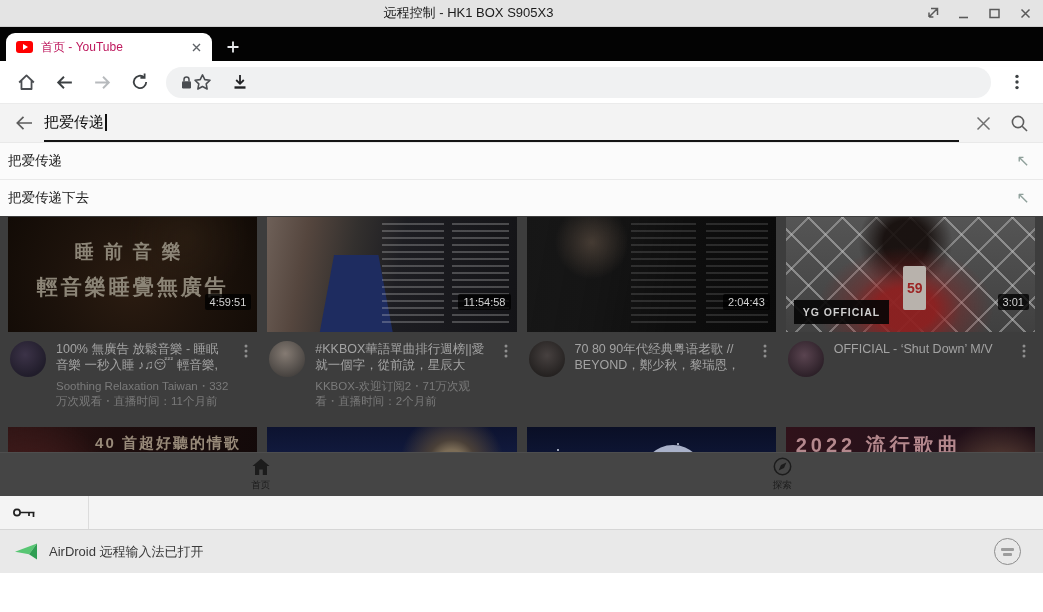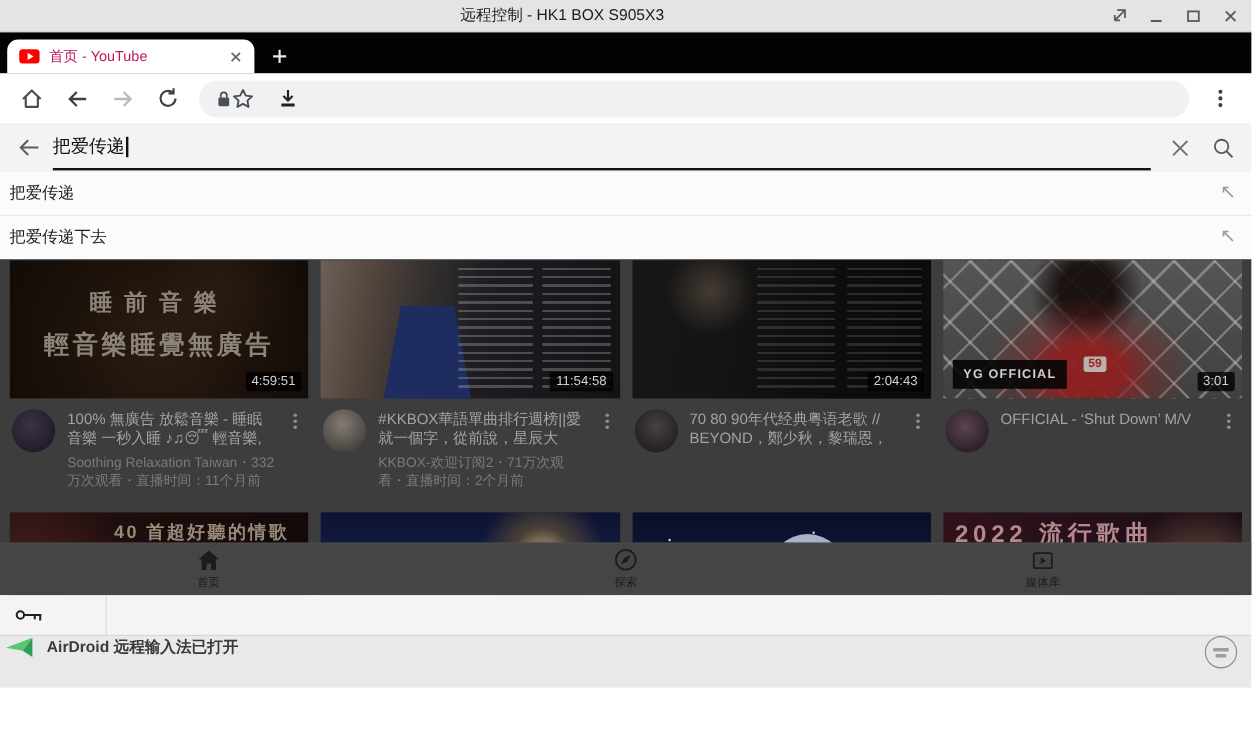--- a/index.html
+++ b/index.html
@@ -39,21 +39,21 @@
   .suggestion-row { height:37px; background:#fbfbfb; border-top:1px solid #e9e9e9; display:flex; align-items:center; padding:0 13px 0 8px; }
   .suggestion-text { flex:1; font-size:13.5px; color:#222; }
   .suggestion-arrow { font-size:16px; color:#8fa09b; line-height:1; }
 
   
   .content { height:280px; background:#3d3d3d; position:relative; overflow:hidden; }
   .video-grid { display:grid; grid-template-columns:repeat(4,1fr); column-gap:10px; padding:0 8px; }
   .grid-row2 { margin-top:10px; }
   .vcard { height:200px; overflow:hidden; }
   .thumb { height:115px; position:relative; overflow:hidden; background:#1c1c1c; margin-top:1px; }
-  .dur { position:absolute; right:6px; bottom:6px; background:rgba(0,0,0,.78); color:#d2d2d2; font-size:11px; padding:2px 5px; border-radius:2px; }
+  .dur { position:absolute; right:6px; bottom:22px; background:rgba(0,0,0,.78); color:#d2d2d2; font-size:11px; padding:2px 5px; border-radius:2px; }
   .meta { display:flex; gap:10px; padding:9px 2px 0 2px; }
   .avatar { width:36px; height:36px; border-radius:50%; flex:none; }
   .minfo { flex:1; min-width:0; }
   .vtitle { font-size:12.5px; line-height:16px; color:#a3a3a3; max-height:32px; overflow:hidden; margin-bottom:6px; }
   .vbyline { font-size:11.5px; line-height:15px; color:#7a7a7a; max-height:30px; overflow:hidden; }
   .vmenu { width:16px; flex:none; padding-top:2px; }
 
   
   .thumb-1 { background:radial-gradient(circle at 72% 18%, #47342042 0%, transparent 30%), radial-gradient(circle at 50% 60%, #2b1c11 0%, #1c120b 55%, #120b06 100%); }
   .t1-text { position:absolute; top:22px; left:0; right:0; text-align:center; color:#8c8577; font-weight:bold; }
@@ -65,21 +65,21 @@
   .t2-lines1 { left:46%; width:25%; }  .t2-lines2 { left:74%; width:23%; }
   .thumb-3 { background:radial-gradient(circle at 26% 22%, #453b33 0%, transparent 18%), linear-gradient(100deg,#26262644 0%, #19191977 30%, #0e0e0e 60%, #0a0a0a 100%), #111; }
   .t3-lines1 { left:42%; width:26%; opacity:.55; } .t3-lines2 { left:72%; width:25%; opacity:.55; }
   .thumb-4 { background:
       radial-gradient(ellipse at 48% 80%, rgba(142,32,32,.95) 0 16%, rgba(142,32,32,.35) 30%, transparent 48%),
       radial-gradient(circle at 48% 22%, rgba(20,12,10,.9) 0 14%, transparent 30%),
       repeating-linear-gradient(45deg, rgba(190,190,190,.55) 0 2px, transparent 2px 24px),
       repeating-linear-gradient(-45deg, rgba(175,175,175,.55) 0 2px, transparent 2px 24px),
       linear-gradient(#555,#404040); }
   .yg-badge { position:absolute; left:8px; bottom:8px; background:rgba(5,5,5,.9); color:#cfcfcf; font-size:10.5px; font-weight:bold; letter-spacing:1px; padding:6px 9px; }
-  .t4-num { position:absolute; left:47%; bottom:22px; background:#b8b2ac; color:#9c2424; font-size:10px; font-weight:bold; padding:1px 4px; border-radius:2px; }
+  .t4-num { position:absolute; left:47%; bottom:22px; background:#b8b2ac; color:#9c2424; font-size:14px; font-weight:bold; padding:14px 4px; border-radius:2px; }
   .thumb-5 { background:radial-gradient(circle at 10% 60%, #4d2020 0%, transparent 35%), linear-gradient(100deg,#2e1414 0%, #1d0d0d 40%, #120909 100%); }
   .t5-heading { position:absolute; top:7px; left:30%; right:4px; text-align:center; color:#988a79; font-size:15px; font-weight:bold; letter-spacing:2px; }
   .t5-lines1 { left:34%; width:30%; top:34px; opacity:.4; } .t5-lines2 { left:70%; width:27%; top:34px; opacity:.4; }
   .thumb-6 { background:radial-gradient(circle at 74% 32%, #7c6d57 0 7%, #4a4038 12%, transparent 26%), linear-gradient(180deg,#0d1330 0%, #15204a 45%, #131c3e 70%, #0c1126 100%); }
   .t6-real { position:absolute; left:8px; bottom:-10px; font-size:36px; font-weight:bold; letter-spacing:3px; color:rgba(88,118,196,.45); }
   .thumb-7 { background:linear-gradient(180deg,#0a0f26 0%, #121d45 55%, #1b2a58 100%); }
   .t7-moon { position:absolute; left:46%; top:18px; width:64px; height:64px; border-radius:50%; box-shadow:inset -13px 9px 0 0 #a9b1c9; }
   .t7-stars { position:absolute; left:30px; top:22px; width:2px; height:2px; border-radius:50%; background:#cfd6e6;
       box-shadow:40px 18px 0 #b9c2d8, 120px -6px 0 #cfd6e6, 160px 30px 0 #aeb8d2, 190px 8px 0 #cfd6e6, 70px 48px 0 #9aa6c4, 150px 60px 0 #cfd6e6, 12px 58px 0 #8f9cbc; }
   .thumb-8 { background:radial-gradient(circle at 86% 52%, #6d4b44 0 9%, #47302c 16%, transparent 30%), linear-gradient(95deg,#30121a 0%, #23101a 55%, #1a0c13 100%); }
@@ -94,21 +94,21 @@
   
   .bottom-nav { position:absolute; left:0; right:0; bottom:0; height:44px; background:#454545; border-top:1px solid rgba(255,255,255,.05); display:flex; justify-content:space-around; align-items:center; }
   .nav-item { display:flex; flex-direction:column; align-items:center; gap:3px; width:90px; }
   .nav-label { font-size:9.5px; color:#1c1c1c; }
 
   
   .keybar { height:34px; background:#f4f4f4; border-bottom:1px solid #d6d6d6; position:relative; display:flex; align-items:center; padding-left:12px; }
   .keybar-divider { position:absolute; left:88px; top:0; bottom:0; width:1px; background:#dcdcdc; }
 
   
-  .statusbar { height:43px; background:#e9e9e9; display:flex; padding:0 4px;font-weight:bold; }
+  .statusbar { height:43px; background:#e9e9e9; display:flex; align-items:center; padding:0 14px; }
   .status-text { font-size:13px; color:#3a3a3a; margin-left:11px; flex:1; }
   .round-badge { width:27px; height:27px; border:1px solid #8d8d8d; border-radius:50%; display:flex; flex-direction:column; align-items:center; justify-content:center; gap:2px; margin-right:8px; }
   .round-badge i { display:block; height:3px; background:#9d9d9d; border-radius:1px; }
   .rb1 { width:13px; } .rb2 { width:9px; }
 </style>
 </head>
 <body>
 
 <div class="titlebar">
   <span class="title">远程控制 - HK1 BOX S905X3</span>
@@ -370,27 +370,20 @@
         </svg>
       <span class="nav-label">首页</span>
     </div>
     <div class="nav-item">
       <svg width="19" height="19" viewBox="0 0 19 19">
           <circle cx="9.5" cy="9.5" r="8.2" stroke="#1c1c1c" stroke-width="1.5" fill="none"></circle>
           <path d="M13.4 5.6 L11 11 L5.6 13.4 L8 8 Z" fill="#1c1c1c"></path>
         </svg>
       <span class="nav-label">探索</span>
     </div>
-    <div class="nav-item">
-      <svg width="20" height="18" viewBox="0 0 20 18">
-          <rect x="2.5" y="3" width="15" height="12.5" rx="1.5" stroke="#1c1c1c" stroke-width="1.5" fill="none"></rect>
-          <path d="M8.3 6.3 L12.7 9.2 L8.3 12.1 Z" fill="#1c1c1c"></path>
-        </svg>
-      <span class="nav-label">媒体库</span>
-    </div>
   </nav>
 </div>
 
 <div class="keybar">
   <span>
     <svg width="25" height="15" viewBox="0 0 25 15">
         <circle cx="5" cy="7.5" r="3.1" stroke="#1f1f1f" stroke-width="1.7" fill="none"></circle>
         <path d="M8.2 7.5 H22.5 M17 7.5 V11 M21.5 7.5 V12" stroke="#1f1f1f" stroke-width="1.7" fill="none"></path>
       </svg>
   </span>

